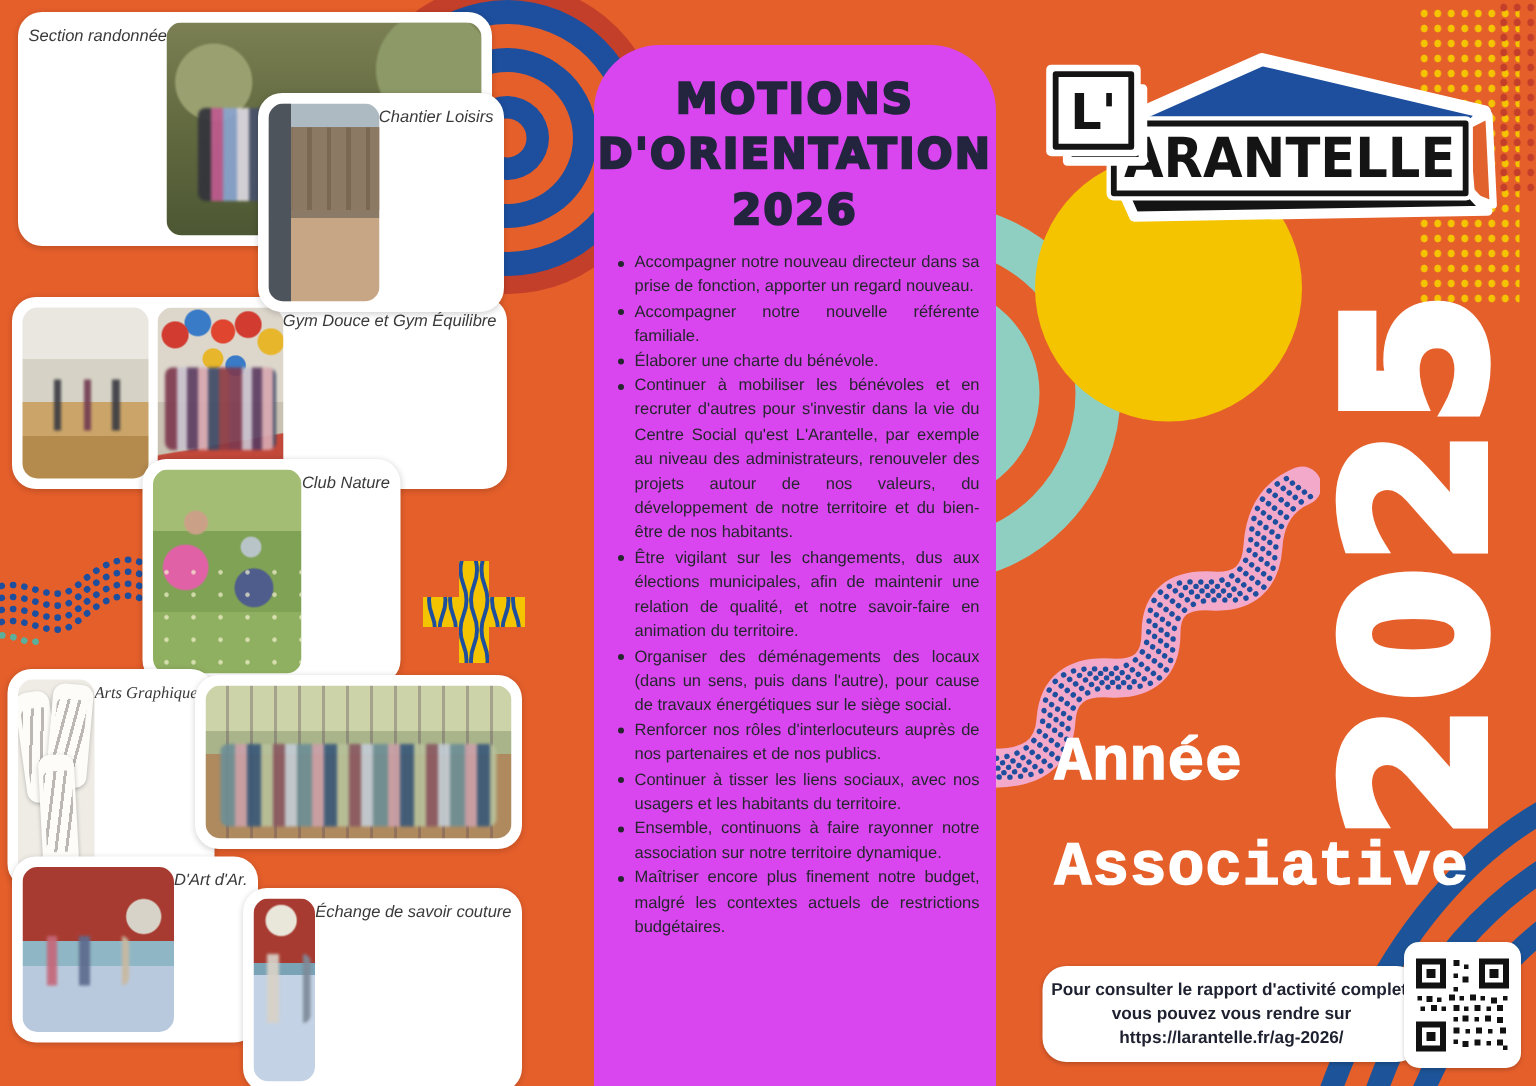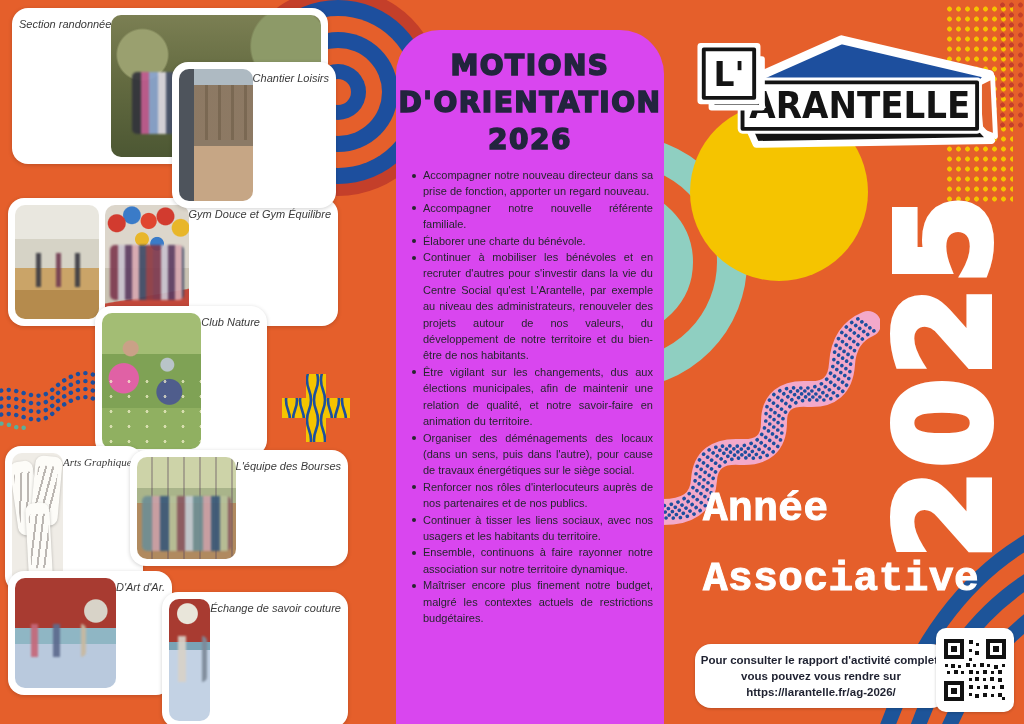--- a/index.html
+++ b/index.html
@@ -259,21 +259,20 @@
       <div class="sketch s2"></div>
       <div class="sketch s3"></div>
     </div>
     <div class="cap">Arts Graphiques</div>
   </div>
 
   <div class="card" style="left:130px;top:450px;width:204px;height:102px;">
     <div class="ph ph-bourses">
       <div class="crowd crowd-bourses"></div>
     </div>
-    <div class="cap">L'équipe des Bourses</div>
   </div>
 
   <div class="card" style="left:8px;top:571px;width:150px;height:110px;">
     <div class="ph ph-dartdar">
       <div class="crowd crowd-dartdar"></div>
     </div>
     <div class="cap">D'Art d'Ar.</div>
   </div>
 
   <div class="card" style="left:162px;top:592px;width:172px;height:122px;">

